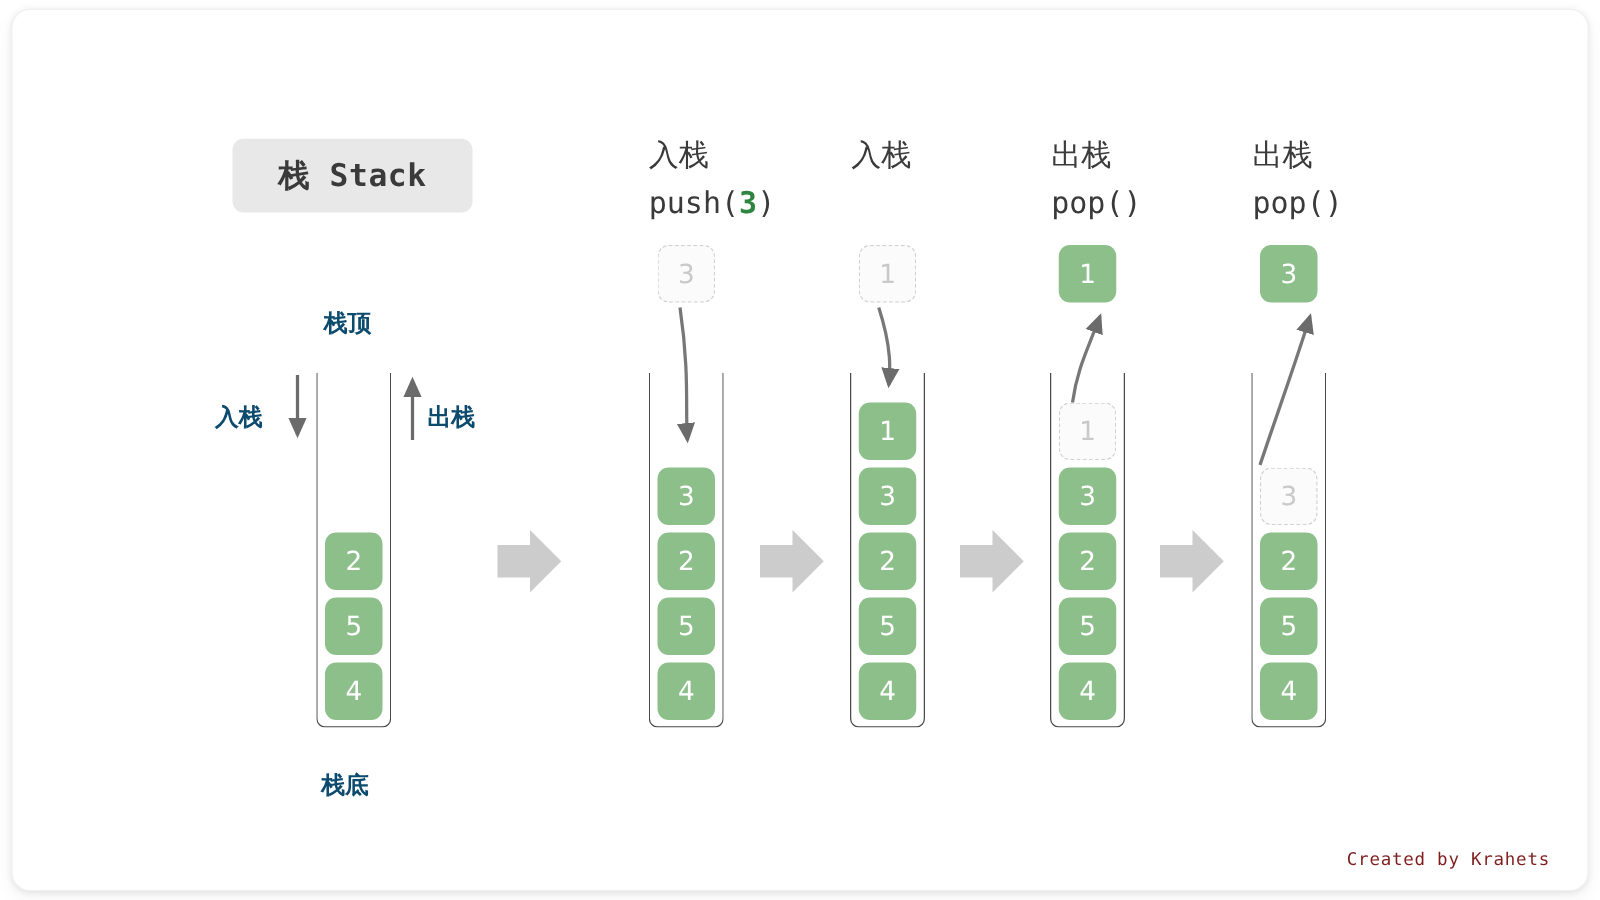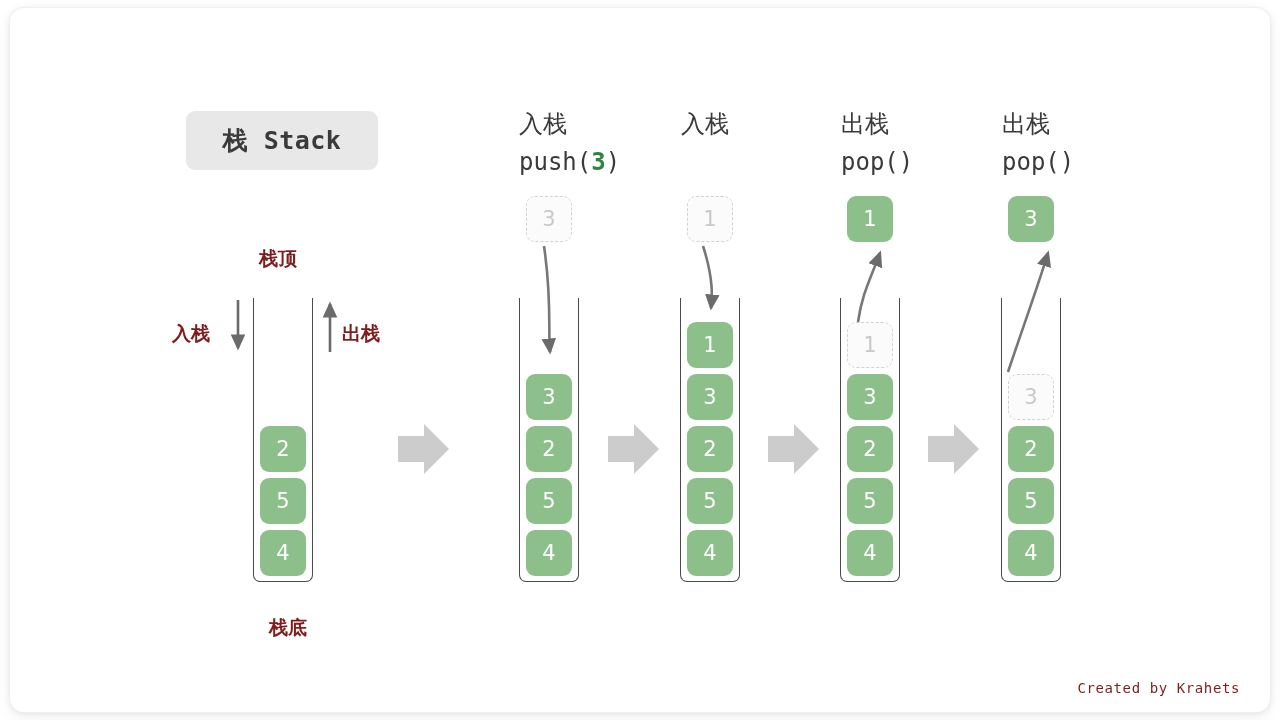--- a/index.html
+++ b/index.html
@@ -29,21 +29,21 @@
     display: flex; align-items: center; justify-content: center;
     font-family: "DejaVu Sans Mono", "Liberation Mono", monospace;
     font-size: 25px; font-weight: bold; color: #3a3a3a;
     letter-spacing: 0.5px;
   }
 
   
   .cjk-label {
     position: absolute;
     font-family: Liberation Sans, sans-serif;
-    font-size: 19px; font-weight: bold; color: #7f1d1d;
+    font-size: 19px; font-weight: bold; color: #0c4a6e;
     white-space: nowrap;
   }
 
   
   .panel-head {
     position: absolute;
     width: 170px;
     text-align: left;
     line-height: 38px;
     white-space: nowrap;
@@ -105,21 +105,21 @@
 
 <div id="card"></div>
 
 <div id="stage">
 
   <div class="title-pill">
     <span>栈 Stack</span>
   </div>
 
   <div class="cjk-label" style="left:259px; top:246px;">栈顶</div>
-  <div class="cjk-label" style="left:269px; top:615px;text-align:right;">栈底</div>
+  <div class="cjk-label" style="left:257px; top:615px;text-align:right;">栈底</div>
   <div class="cjk-label" style="left:172px; top:321px;">入栈</div>
   <div class="cjk-label" style="left:342px; top:321px;">出栈</div>
 
   <div class="stack-tube" id="tube-base" style="left:253px; top:298px; height:284px;"></div>
 
   <div id="base-cells">
       <div class="cell filled" style="left: 260px; top: 426px;">
         <span>2</span>
       </div>
       <div class="cell filled" style="left: 260px; top: 478px;">

